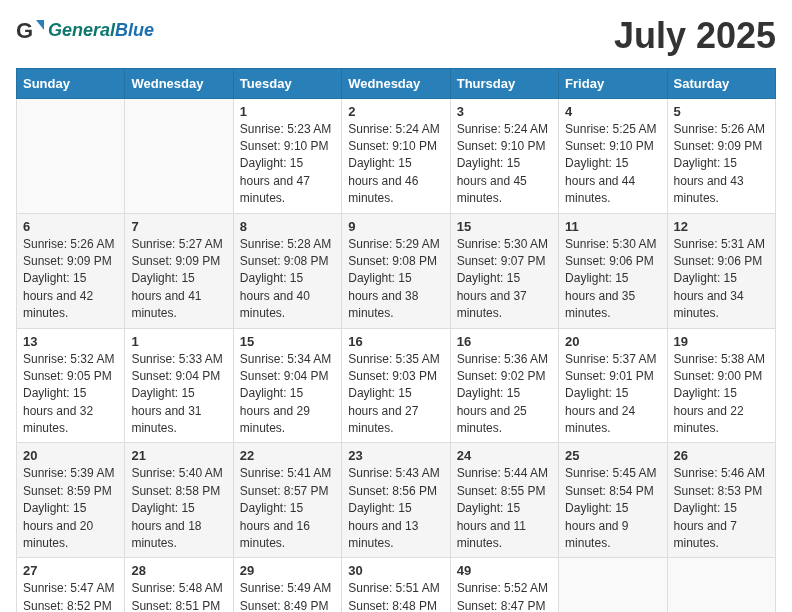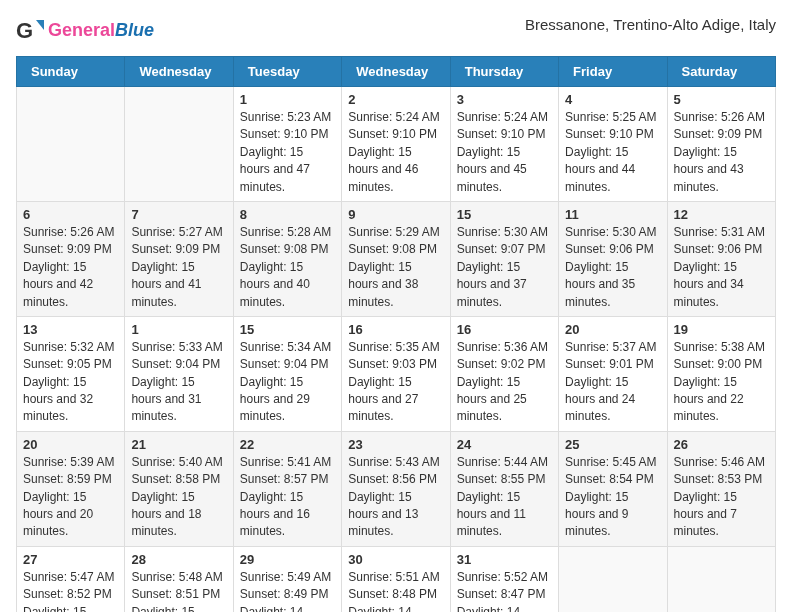--- a/index.html
+++ b/index.html
@@ -17,21 +17,22 @@
       margin-bottom: 12px;
     }
     .logo {
       display: flex;
       align-items: center;
       gap: 4px;
     }
     .logo-text-general {
       font-size: 18px;
       font-weight: bold;
-      color: #ec4899;
+      color: #0f766e;
+      font-style: italic;
     }
     .logo-text-blue {
       font-size: 18px;
       font-weight: bold;
       color: #1a6faf;
       font-style: italic;
     }
     .logo-icon {
       width: 28px;
       height: 28px;
@@ -53,21 +54,21 @@
     .calendar-table {
       width: 100%;
       border-collapse: collapse;
       border: 1px solid #ccc;
     }
     .calendar-table th {
       background-color: #2980b9;
       color: #fff;
       font-size: 13px;
       font-weight: bold;
-      padding: 7px 14px;
+      padding: 7px 6px;
       text-align: left;
       border: 1px solid #2472a4;
     }
     .calendar-table td {
       vertical-align: top;
       padding: 5px 6px;
       font-size: 10.5px;
       color: #333;
       border: 1px solid #ddd;
       width: 14.28%;
@@ -107,21 +108,21 @@
   <div class="logo">
     <svg class="logo-icon" viewBox="0 0 28 28">
       <text x="0" y="22" font-size="22" font-family="Arial" font-weight="bold" fill="#333">G</text>
       <polygon points="20,4 28,4 28,14" fill="#2980b9"></polygon>
     </svg>
     <div>
       <span class="logo-text-general">General</span><span class="logo-text-blue">Blue</span>
     </div>
   </div>
   <div class="title-block">
-    <div class="location-title">Bressanone, Trentino-Alto Adige, Italy</div>
+    <div class="month-title">July 2025</div>
   </div>
 </div>
 
 <table class="calendar-table">
   <thead>
     <tr>
     <th>Sunday</th>
         <th>Wednesday</th>
         <th>Tuesday</th>
         <th>Wednesday</th>
@@ -256,20 +257,20 @@
         </td>
         <td>
           <span class="day-number">29</span>
           <div class="day-info">Sunrise: 5:49 AM<br>Sunset: 8:49 PM<br>Daylight: 14 hours and 59 minutes.</div>
         </td>
         <td>
           <span class="day-number">30</span>
           <div class="day-info">Sunrise: 5:51 AM<br>Sunset: 8:48 PM<br>Daylight: 14 hours and 57 minutes.</div>
         </td>
         <td>
-          <span class="day-number">31</span>
+          <span class="day-number">49</span>
           <div class="day-info">Sunrise: 5:52 AM<br>Sunset: 8:47 PM<br>Daylight: 14 hours and 54 minutes.</div>
         </td>
         <td class="empty-cell"></td>
         <td class="empty-cell"></td>
       </tr>
     </tbody>
 </table>
 
 </body></html>

